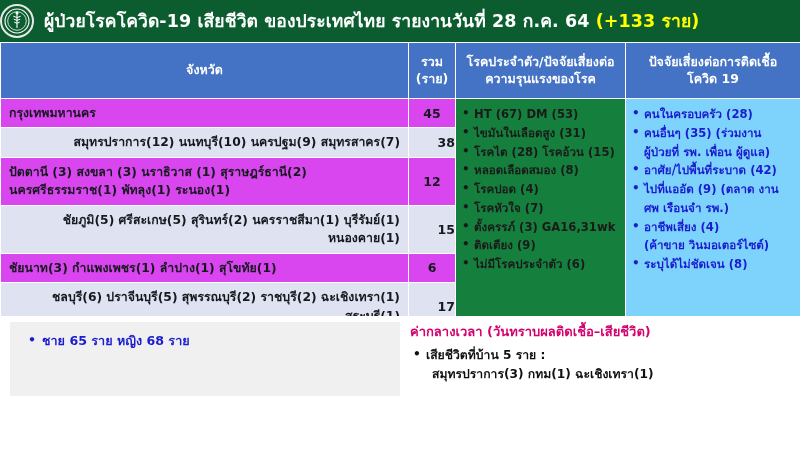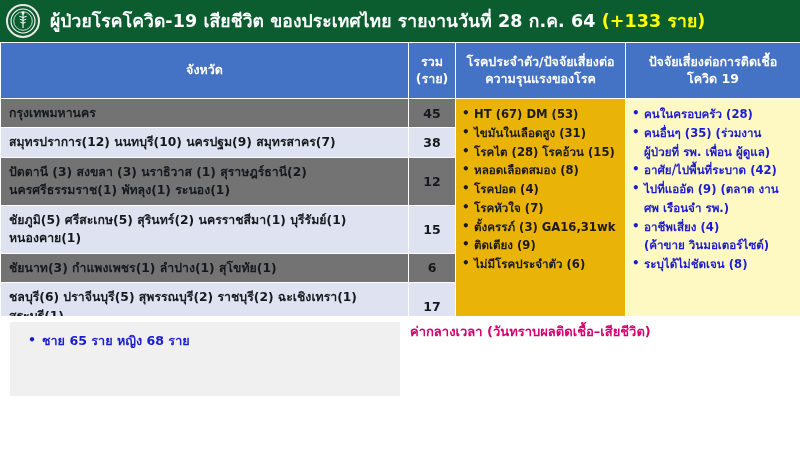--- a/index.html
+++ b/index.html
@@ -10,21 +10,20 @@
     position:relative;
     overflow:hidden;
   }
 
   
   #header {
     height:42px;
     background:#0b5c2f;
     display:flex;
     align-items:center;
-    padding-left:6px;
   }
   #logo {
     width:34px; height:34px;
     border-radius:50%;
     background:#0b5c2f;
     border:2px solid #e8e8e8;
     display:flex; align-items:center; justify-content:center;
     flex:0 0 auto;
     margin-right:10px;
   }
@@ -69,30 +68,30 @@
   }
   td.tot {
     font-size:12.5px;
     font-weight:bold;
     color:#15181d;
     text-align:center;
     vertical-align:middle;
     border:1px solid #ffffff;
     margin-left:11px;
   }
-  tr.odd td.prov, tr.odd td.tot { background:#737373; }
-  tr.even td.prov, tr.even td.tot { background:#dfe3f1; }
+  tr.odd td.prov, tr.odd td.tot { background:#d946ef; }
+  tr.even td.prov, tr.even td.tot { background:#dfe3f1;text-align:right; }
 
   td.listcell {
-    background:#eab308;
+    background:#15803d;
     border:1px solid #ffffff;
     vertical-align:top;
     padding:6px 6px 6px 4px;
   }
-  td.listcell.blue { background:#fef9c3; }
+  td.listcell.blue { background:#7dd3fc; }
 
   ul.bl { list-style:none; margin:0; padding:0; }
   ul.bl li {
     position:relative;
     padding-left:14px;
     font-size:11.6px;
     line-height:1.62;
     color:#1a1a1a;
     font-weight:bold;
   }
@@ -263,15 +262,21 @@
 <div id="bottom">
 
   <div id="left-panel">
     <ul id="left-list">
         <li>ชาย 65 ราย หญิง 68 ราย</li>
       </ul>
   </div>
 
   <div id="right-panel">
     <div id="rp-head">ค่ากลางเวลา (วันทราบผลติดเชื้อ–เสียชีวิต)</div>
+    <ul id="rp-list">
+      <li>
+        <span>เสียชีวิตที่บ้าน 5 ราย :</span>
+        <span class="ln2">สมุทรปราการ(3) กทม(1) ฉะเชิงเทรา(1)</span>
+      </li>
+    </ul>
   </div>
 
 </div>
 
 </body></html>

